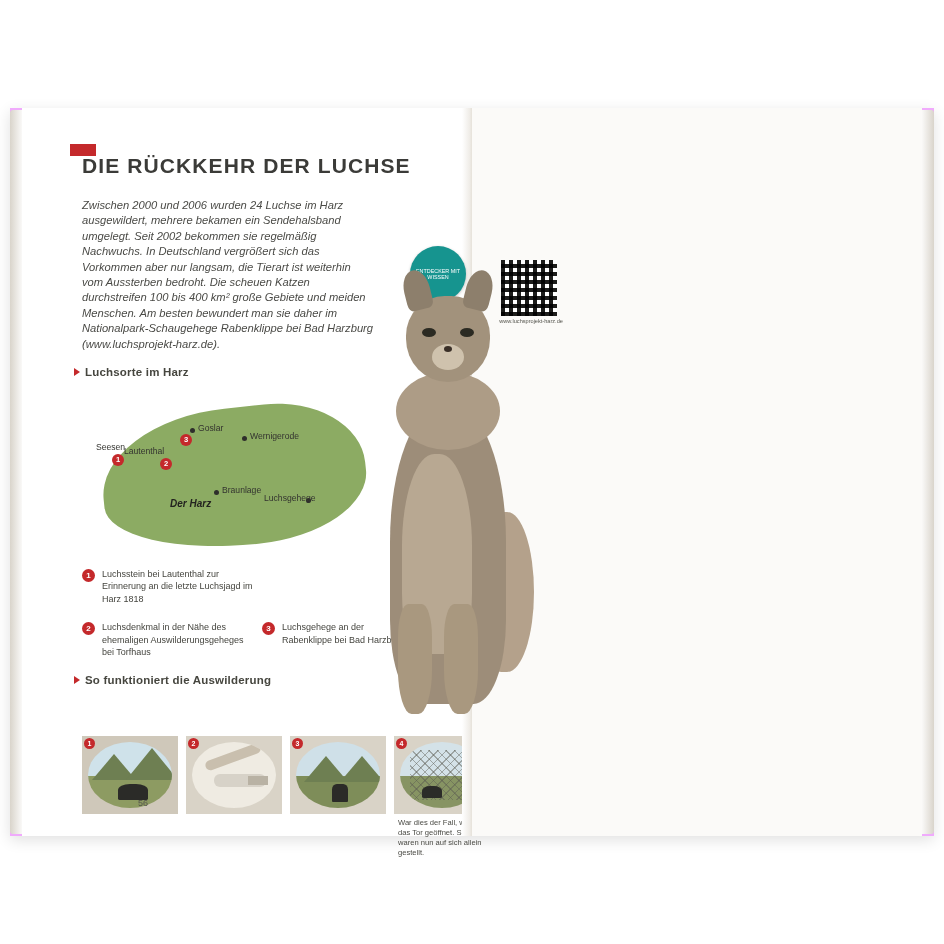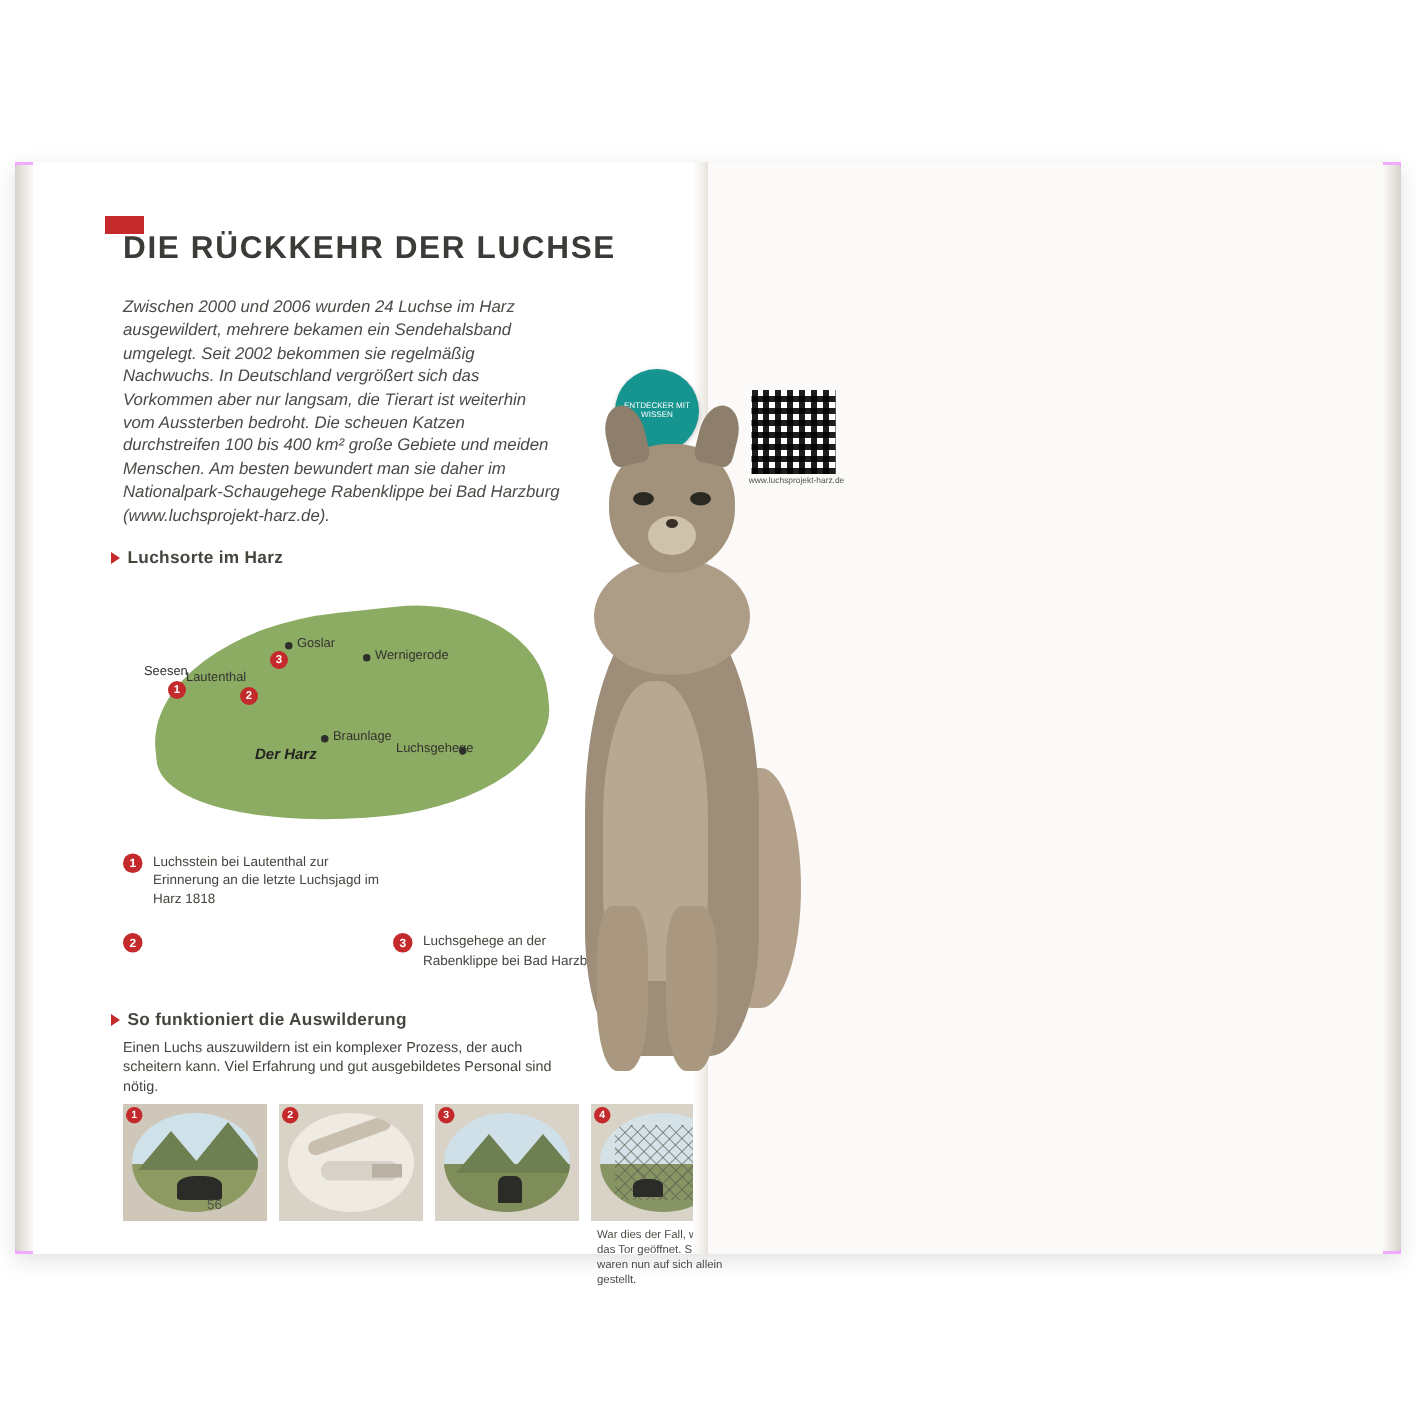--- a/index.html
+++ b/index.html
@@ -183,32 +183,32 @@
           <div class="maplabel" style="left:182px;top:107px;">Luchsgehege</div>
         </div>
 
         <div class="legend">
           <div class="legrow">
             <span class="legnum">1</span>
             <div class="legtxt" style="width:155px;">Luchsstein bei Lautenthal zur Erinnerung an die letzte Luchsjagd im Harz 1818</div>
           </div>
           <div class="legrow" style="margin-top:16px;">
             <span class="legnum">2</span>
+            <div class="legtxt" style="width:155px;">Luchsdenkmal in der Nähe des ehemaligen Auswilderungsgeheges bei Torfhaus</div>
             <div class="legcol2">
               <span class="legnum">3</span>
               <div class="legtxt" style="width:130px;">Luchsgehege an der Rabenklippe bei Bad Harzburg</div>
             </div>
           </div>
         </div>
 
         <div class="sec-h sec-auswild">
           <span class="tri"></span>
           <span>So funktioniert die Auswilderung</span>
         </div>
-        <div class="auswild-p">Einen Luchs auszuwildern ist ein komplexer Prozess, der auch scheitern kann. Viel Erfahrung und gut ausgebildetes Personal sind nötig.</div>
 
         <div class="strip">
           <div class="cell c1" style="left:0;">
             <div class="band"></div>
             <div class="stepno">1</div>
             <div class="circ">
               <div class="sky"></div>
                 <div class="grnd"></div>
               <div class="mtn" style="left:4px;bottom:28px;"></div>
               <div class="mtn" style="left:38px;bottom:28px;border-left-width:26px;border-right-width:26px;border-bottom-width:32px;"></div>

